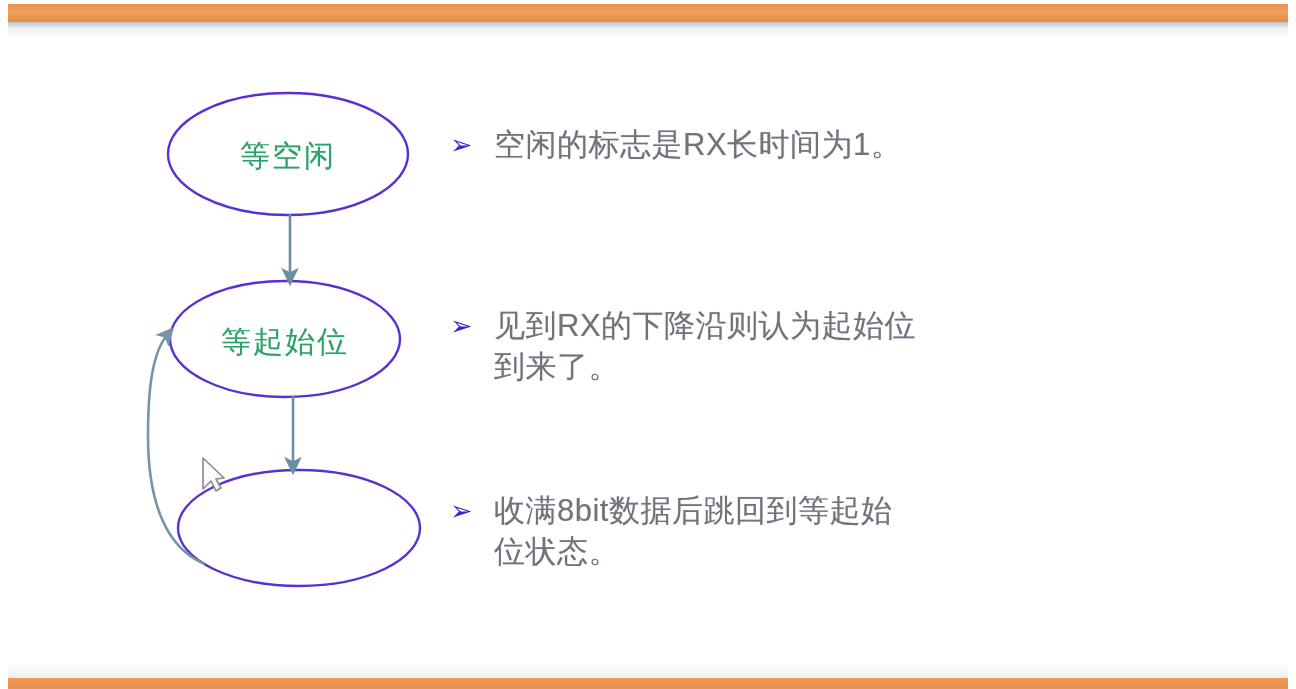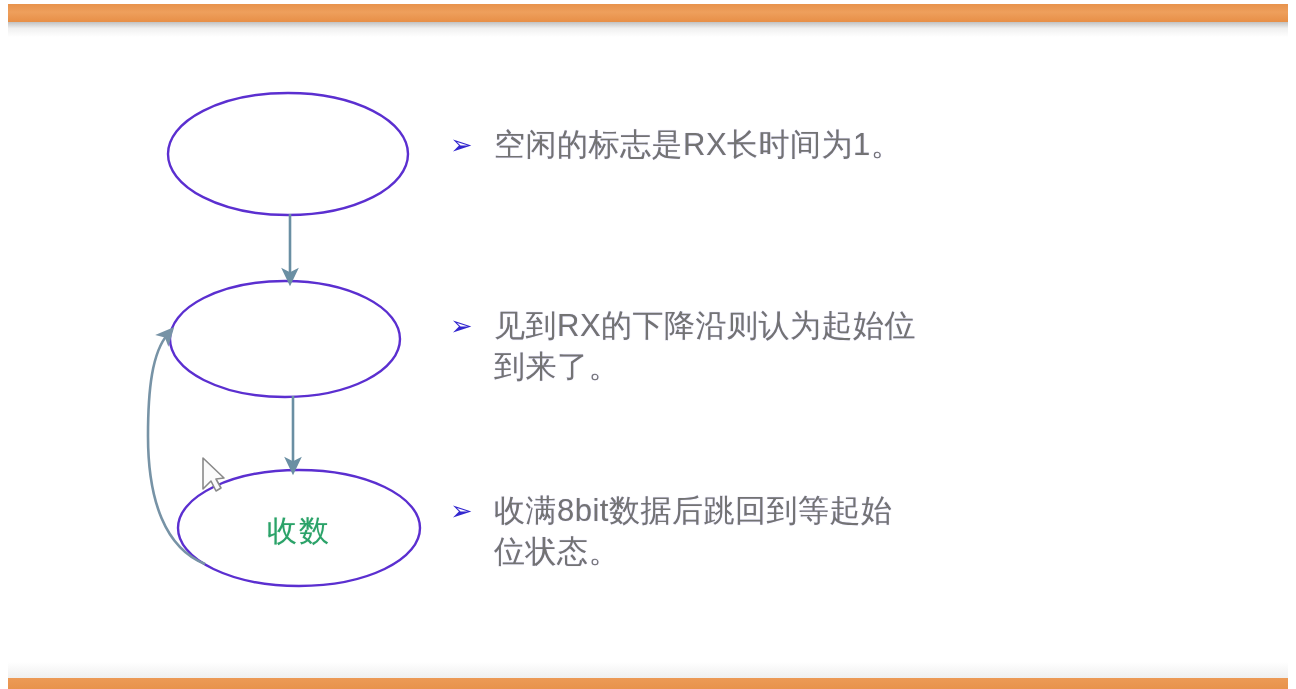--- a/index.html
+++ b/index.html
@@ -150,21 +150,22 @@
 
     <line x1="293" y1="396" x2="293" y2="466" stroke="#6a8fa3" stroke-width="2.6" marker-end="url(#arrowhead)"></line>
 
     <path d="M 205,564 C 165,548 148,500 148,436 C 148,390 152,352 168,334" fill="none" stroke="#7793a6" stroke-width="2.6" marker-end="url(#arrowhead2)"></path>
 
     <g id="cursor">
       <path d="M203,458 L203,489 L211,481 L216,491 L221,488 L216,479 L224,478 Z" fill="#fbfbfb" stroke="#8a8a8a" stroke-width="1.6" stroke-linejoin="round"></path>
     </g>
   </svg>
 
-  <div class="node-label" id="label-recv">收数</div>
+  <div class="node-label" id="label-idle">等空闲</div>
+  <div class="node-label" id="label-start">等起始位</div>
 
   <div id="bullets">
 
     <div class="bullet" id="bullet-0">
       <span class="bullet-marker">➢</span>
       <span class="bullet-text">空闲的标志是RX长时间为1。</span>
     </div>
 
     <div class="bullet" id="bullet-1">
       <span class="bullet-marker">➢</span>

